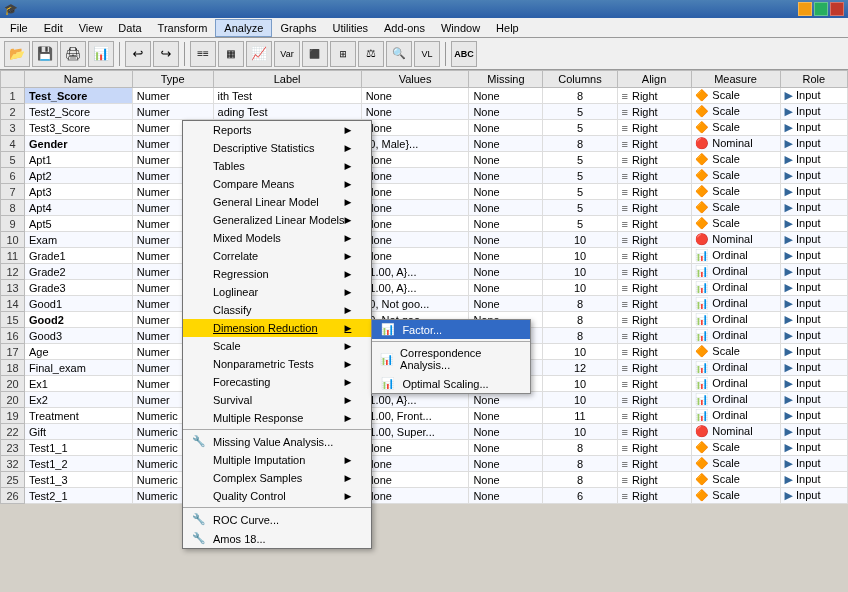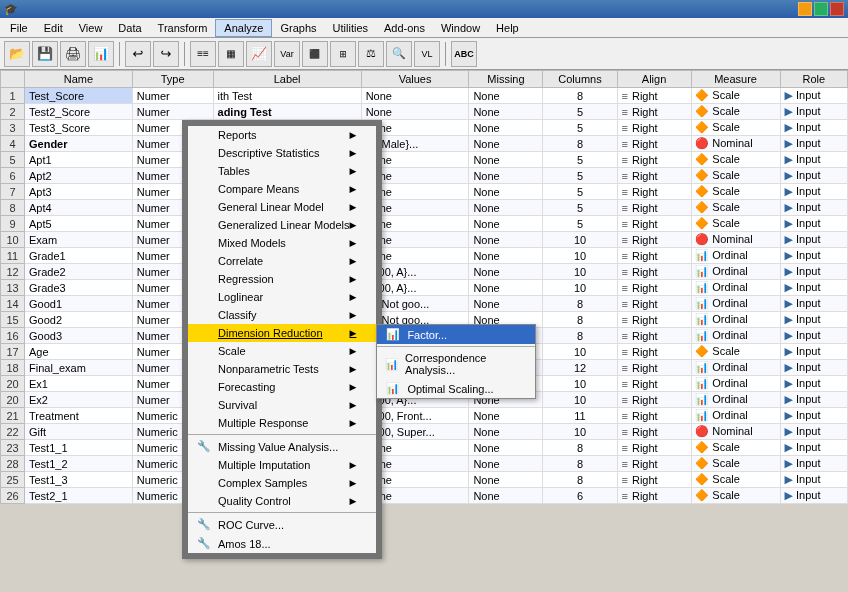--- a/index.html
+++ b/index.html
@@ -128,21 +128,21 @@
       position: absolute;
       top: 0; left: 0;
       width: 100%; height: 100%;
       z-index: 100;
       pointer-events: none;
     }
 
     .dropdown-menu {
       position: absolute;
       background: #f5f5f5;
-      border: 6px solid #737373;
+      border: 1px solid #737373;
       box-shadow: 2px 2px 5px rgba(0,0,0,0.3);
       min-width: 180px;
       font-size: 11px;
       pointer-events: auto;
     }
     .dropdown-menu .sep {
       height: 1px;
       background: #aaa;
       margin: 2px 0;
     }
@@ -238,35 +238,35 @@
           <th class="col-missing">Missing</th>
           <th class="col-columns">Columns</th>
           <th class="col-align">Align</th>
           <th class="col-measure">Measure</th>
           <th class="col-role">Role</th>
         </tr>
       </thead>
       <tbody id="table-body">
       <tr>
     <td class="row-num">1</td>
-    <td class="highlighted" style="color:#000; font-weight:normal;">Test_Score</td>
+    <td class="highlighted" style="color:#000; font-weight:bold;">Test_Score</td>
     <td>Numer</td>
     <td style="max-width:130px; overflow:hidden;">ith Test</td>
     <td>None</td>
     <td>None</td>
     <td style="text-align:center;">8</td>
     <td><span style="margin-right:4px; color:#555;">≡</span>Right</td>
     <td><span style="color:#cc6600; margin-right:3px;">🔶</span>Scale</td>
     <td><span style="color:#336699; margin-right:3px;">▶</span>Input</td>
   </tr>
           <tr>
     <td class="row-num">2</td>
     <td class="" style="color:#000; font-weight:normal;">Test2_Score</td>
     <td>Numer</td>
-    <td style="max-width:130px; overflow:hidden;font-weight:bold;">ading Test</td>
+    <td style="max-width:130px; overflow:hidden;">ading Test</td>
     <td>None</td>
     <td>None</td>
     <td style="text-align:center;">5</td>
     <td><span style="margin-right:4px; color:#555;">≡</span>Right</td>
     <td><span style="color:#cc6600; margin-right:3px;">🔶</span>Scale</td>
     <td><span style="color:#336699; margin-right:3px;">▶</span>Input</td>
   </tr>
           <tr>
     <td class="row-num">3</td>
     <td class="" style="color:#000; font-weight:normal;">Test3_Score</td>
@@ -406,21 +406,21 @@
     <td style="max-width:130px; overflow:hidden;">erformance on...</td>
     <td>{0, Not goo...</td>
     <td>None</td>
     <td style="text-align:center;">8</td>
     <td><span style="margin-right:4px; color:#555;">≡</span>Right</td>
     <td><span style="color:#0066cc; margin-right:3px;">📊</span>Ordinal</td>
     <td><span style="color:#336699; margin-right:3px;">▶</span>Input</td>
   </tr>
           <tr>
     <td class="row-num">15</td>
-    <td class="" style="color:#000; font-weight:normal;">Good2</td>
+    <td class="" style="color:#000; font-weight:bold;">Good2</td>
     <td>Numer</td>
     <td style="max-width:130px; overflow:hidden;">erformance on...</td>
     <td>{0, Not goo...</td>
     <td>None</td>
     <td style="text-align:center;">8</td>
     <td><span style="margin-right:4px; color:#555;">≡</span>Right</td>
     <td><span style="color:#0066cc; margin-right:3px;">📊</span>Ordinal</td>
     <td><span style="color:#336699; margin-right:3px;">▶</span>Input</td>
   </tr>
           <tr>
@@ -477,21 +477,21 @@
     <td>Numer</td>
     <td style="max-width:130px; overflow:hidden;">ade on Mid-T...</td>
     <td>{1.00, A}...</td>
     <td>None</td>
     <td style="text-align:center;">10</td>
     <td><span style="margin-right:4px; color:#555;">≡</span>Right</td>
     <td><span style="color:#0066cc; margin-right:3px;">📊</span>Ordinal</td>
     <td><span style="color:#336699; margin-right:3px;">▶</span>Input</td>
   </tr>
           <tr>
-    <td class="row-num">21</td>
+    <td class="row-num">19</td>
     <td class="" style="color:#000; font-weight:normal;">Treatment</td>
     <td>Numeric</td>
     <td style="max-width:130px; overflow:hidden;">Teaching Meth...</td>
     <td>{1.00, Front...</td>
     <td>None</td>
     <td style="text-align:center;">11</td>
     <td><span style="margin-right:4px; color:#555;">≡</span>Right</td>
     <td><span style="color:#0066cc; margin-right:3px;">📊</span>Ordinal</td>
     <td><span style="color:#336699; margin-right:3px;">▶</span>Input</td>
   </tr>
@@ -513,21 +513,21 @@
     <td>Numeric</td>
     <td style="max-width:130px; overflow:hidden;"></td>
     <td>None</td>
     <td>None</td>
     <td style="text-align:center;">8</td>
     <td><span style="margin-right:4px; color:#555;">≡</span>Right</td>
     <td><span style="color:#cc6600; margin-right:3px;">🔶</span>Scale</td>
     <td><span style="color:#336699; margin-right:3px;">▶</span>Input</td>
   </tr>
           <tr>
-    <td class="row-num">28</td>
+    <td class="row-num">32</td>
     <td class="" style="color:#000; font-weight:normal;">Test1_2</td>
     <td>Numeric</td>
     <td style="max-width:130px; overflow:hidden;"></td>
     <td>None</td>
     <td>None</td>
     <td style="text-align:center;">8</td>
     <td><span style="margin-right:4px; color:#555;">≡</span>Right</td>
     <td><span style="color:#cc6600; margin-right:3px;">🔶</span>Scale</td>
     <td><span style="color:#336699; margin-right:3px;">▶</span>Input</td>
   </tr>

